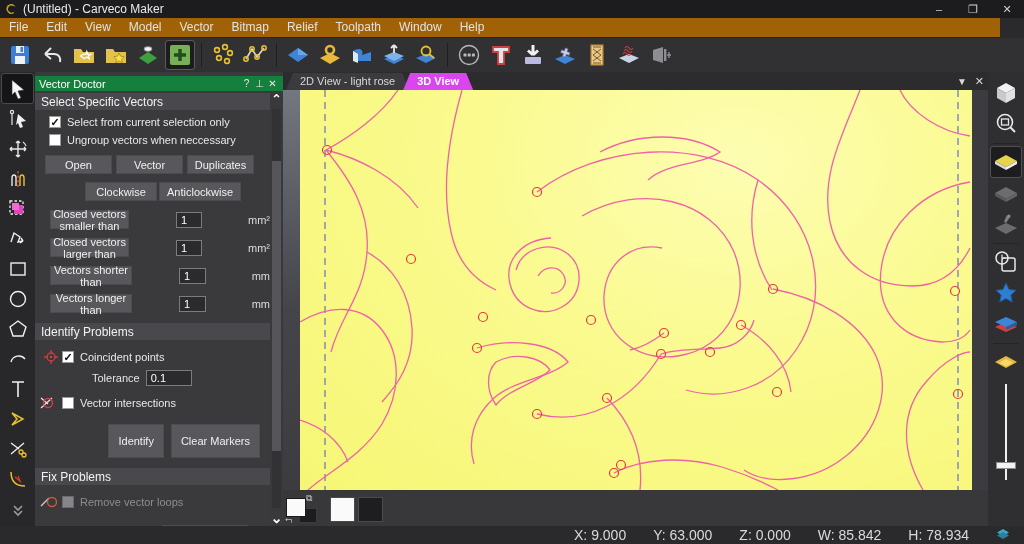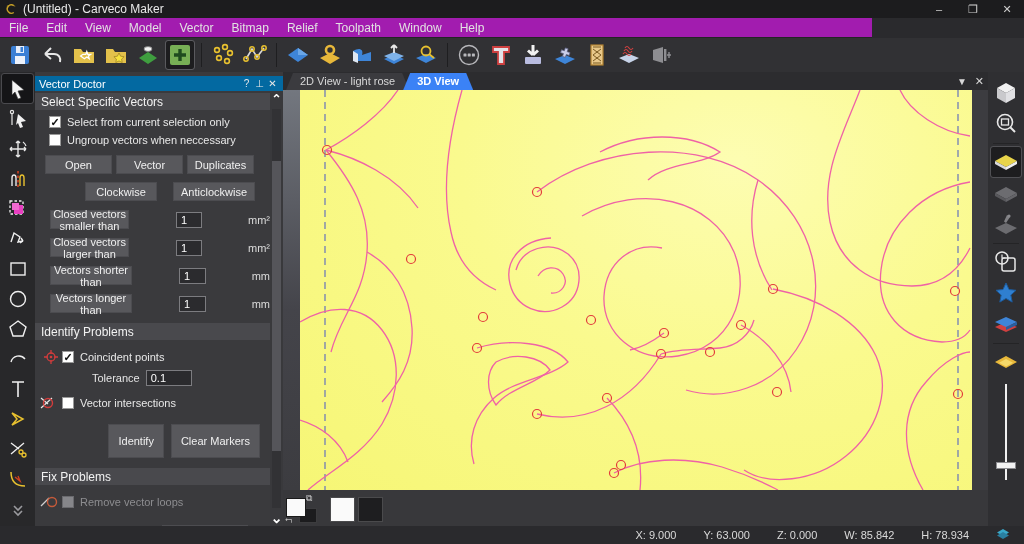--- a/index.html
+++ b/index.html
@@ -10,22 +10,22 @@
   
   .titlebar { position:absolute; left:0; top:0; width:1024px; height:18px; background:#1c1c1e;
               display:flex; align-items:center; }
   .titlebar .logo { width:14px; height:12px; margin:0 5px 0 4px; }
   .titlebar .title { font-size:12px; color:#e9e9e9; }
   .win-controls { position:absolute; right:0; top:0; height:18px; display:flex; }
   .win-btn { width:34px; height:18px; display:flex; align-items:center; justify-content:center;
              color:#cfcfcf; font-size:11px; }
 
   
-  .menubar { position:absolute; left:0; top:18px; width:872px; height:20px; background:#a21caf;
-             display:flex; align-items:center; border-bottom:1px solid #242426; }
+  .menubar { position:absolute; left:0; top:18px; width:1000px; height:20px; background:#a16207;
+             display:flex; align-items:flex-end; border-bottom:1px solid #242426; }
   .menu-item { padding:0 9px; height:20px; line-height:20px; font-size:12px; color:#e2e2e2; }
 
   
   .toolbar { position:absolute; left:0; top:38px; width:1024px; height:34px; background:#313134;
              display:flex; align-items:center; padding-left:4px; }
   .tb-icon { width:28px; height:28px; margin:0 2px; display:flex; align-items:center; justify-content:center;
              border-radius:2px; }
   .tb-icon svg { width:24px; height:24px; }
   .tb-icon.selected { background:#1d1d1f; outline:1px solid #5a5a5e; }
   .tb-sep { width:1px; height:24px; background:#1e1e20; margin:0 5px; }
@@ -35,40 +35,40 @@
 
   
   .toolcol { position:absolute; left:0; top:0; width:35px; height:454px; background:#28282a;
              display:flex; flex-direction:column; align-items:center; padding-top:2px; }
   .tc-icon { width:31px; height:29px; display:flex; align-items:center; justify-content:center; margin-bottom:1px; border-radius:2px; }
   .tc-icon svg { width:22px; height:22px; }
   .tc-icon.selected { background:#151517; outline:1px solid #4a4a4e; }
 
   
   .panel { position:absolute; left:35px; top:0; width:248px; height:454px; background:#3a3a3d; }
-  .panel-header { position:absolute; left:0; top:4px; width:248px; height:15px; background:#0369a1;
+  .panel-header { position:absolute; left:0; top:4px; width:248px; height:15px; background:#15803d;
                   display:flex; align-items:center; padding:0 4px; font-size:11px; color:#fff; }
   .panel-header .ph-title { flex:1; }
   .panel-header .ph-btn { width:13px; text-align:center; font-size:10px; color:#e8e8e8; }
   .panel-body { position:absolute; left:0; top:19px; width:235px; height:309px; font-size:11px; }
   .sec-header { height:17px; background:#49494d; color:#f2f2f2; font-size:12px;
                 display:flex; align-items:center; padding-left:6px; margin-top:2px; }
   .chk-row { display:flex; align-items:center; margin:6px 0 0 14px; }
   .chk { width:12px; height:12px; background:#fff; border:1px solid #999; display:flex; align-items:center;
          justify-content:center; font-size:11px; font-weight:bold; color:#111; line-height:10px; }
   .chk.unchecked { color:transparent; }
   .chk.disabled { background:#86868a; border-color:#6a6a6e; }
   .chk-label { margin-left:6px; color:#e8e8e8; }
   .chk-label.disabled { color:#8d8d90; }
   .btn { background:#58585c; color:#f0f0f0; font-size:11px; text-align:center; border:1px solid #4c4c50;
          display:inline-flex; align-items:center; justify-content:center; height:19px; }
   .btn.disabled { background:#47474a; color:#848487; }
   .row-btns1 { display:flex; margin:9px 0 0 10px; gap:4px; }
   .row-btns1 .btn { width:67px; }
-  .row-btns2 { display:flex; margin:8px 0 0 50px; gap:16px; }
+  .row-btns2 { display:flex; margin:8px 0 0 50px; gap:2px; }
   .filter-row { display:flex; align-items:center; margin:9px 0 0 15px;gap:41px; }
   .filter-row .btn { width:118px; }
   .inputbox { width:36px; height:16px; background:#2b2b2e; border:1px solid #7c7c80; color:#fff;
               font-size:11px; padding-left:4px; display:flex; align-items:center; margin-left:6px; }
   .unit { margin-left:5px; color:#dcdcdc; }
   .prob-row { display:flex; align-items:center; margin:8px 0 0 5px; }
   .prob-icon { width:22px; height:18px; display:flex; align-items:center; justify-content:center; }
   .tol-row { display:flex; align-items:center; margin:4px 0 0 57px; }
   .tol-row .inputbox { width:46px; }
   .id-btns { display:flex; justify-content:flex-end; gap:7px; margin:12px 10px 0 0; }
@@ -86,21 +86,21 @@
   .rail-thumb { position:absolute; left:0; top:52px; width:9px; height:290px; background:#55555a; }
 
   
   .viewport { position:absolute; left:283px; top:0; width:705px; height:454px; background:#3c3c40; }
   .vp-gradient { position:absolute; left:0; top:18px; width:17px; height:400px;
                  background:linear-gradient(#73777f, #44444a 55%, #3c3c40); }
   .tabstrip { position:absolute; left:0; top:0; width:705px; height:18px; background:#2c2c2f;
               display:flex; align-items:flex-end; padding-left:3px; }
   .tab { height:17px; line-height:17px; padding:0 14px; font-size:11px; color:#d8d8d8; background:#3b3b3f;
          clip-path:polygon(7px 0, calc(100% - 7px) 0, 100% 100%, 0 100%); margin-right:-6px; }
-  .tab.active { background:#3b82f6; color:#ffffff; font-weight:bold; z-index:2; }
+  .tab.active { background:#d946ef; color:#ffffff; font-weight:bold; z-index:2; }
   .tab-ctrls { position:absolute; right:4px; top:0; height:18px; display:flex; align-items:center; gap:8px;
                color:#d8d8d8; font-size:10px; }
   .canvas-wrap { position:absolute; left:17px; top:18px; width:672px; height:400px; overflow:hidden;
                  background:radial-gradient(ellipse at 65% 18%, #fdfdb2 0%, #fafa8e 45%, #f6f675 100%); }
   .canvas-wrap svg { position:absolute; left:0; top:0; }
   .vp-bottom { position:absolute; left:0; top:418px; width:705px; height:36px; background:#38383b; }
   .chip-widget { position:absolute; left:3px; top:5px; width:34px; height:28px; }
   .chip-primary { position:absolute; left:0; top:3px; width:20px; height:19px; background:#fafafa; border:1px solid #1a1a1a; z-index:2; }
   .chip-secondary { position:absolute; left:13px; top:13px; width:18px; height:15px; background:#1c1c1e; border:1px solid #3c3c3e; }
   .chip-swap { position:absolute; left:20px; top:-2px; color:#cfcfcf; font-size:9px; }
@@ -117,21 +117,21 @@
   .rb-icon.active { background:#1d1d1f; outline:1px solid #505054; }
   .rb-sep { width:26px; height:1px; background:#242426; margin:3px 0; }
   .rb-slider { position:relative; width:30px; height:96px; margin-top:6px; }
   .rb-slider .track { position:absolute; left:14px; top:0; width:2px; height:96px; background:#f0f0f0; }
   .rb-slider .handle { position:absolute; left:5px; top:78px; width:20px; height:7px; background:#f2f2f2;
                        border:1px solid #8a8a8e; }
 
   
   .statusbar { position:absolute; left:0; top:526px; width:1024px; height:18px; background:#2a2a2d;
                display:flex; align-items:center; justify-content:flex-end; gap:27px; padding-right:14px;
-               font-size:11px; color:#dadada; }
+               font-size:14px; color:#dadada; }
   .statusbar .coord { white-space:nowrap; }
   .sb-icon { width:14px; height:12px; }
 </style>
 </head>
 <body>
 
 <div class="app">
 
   <div class="titlebar">
     <svg class="logo" viewBox="0 0 20 16">

